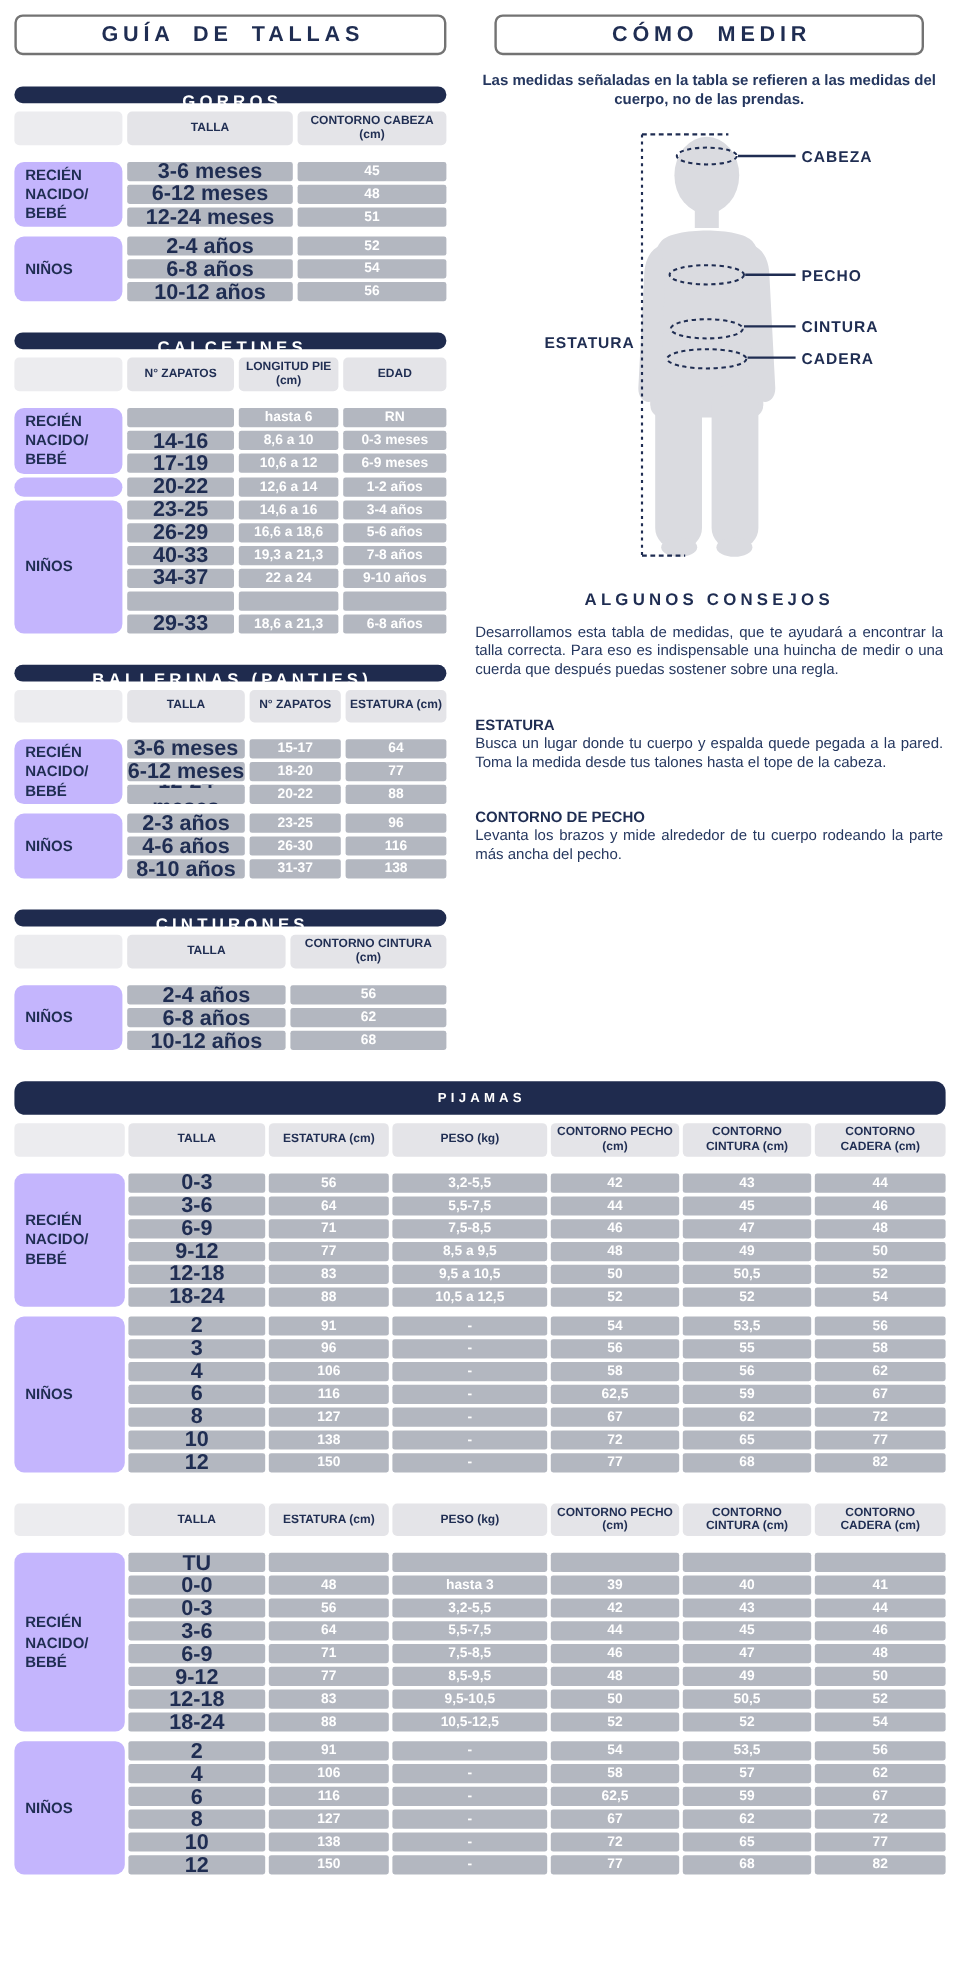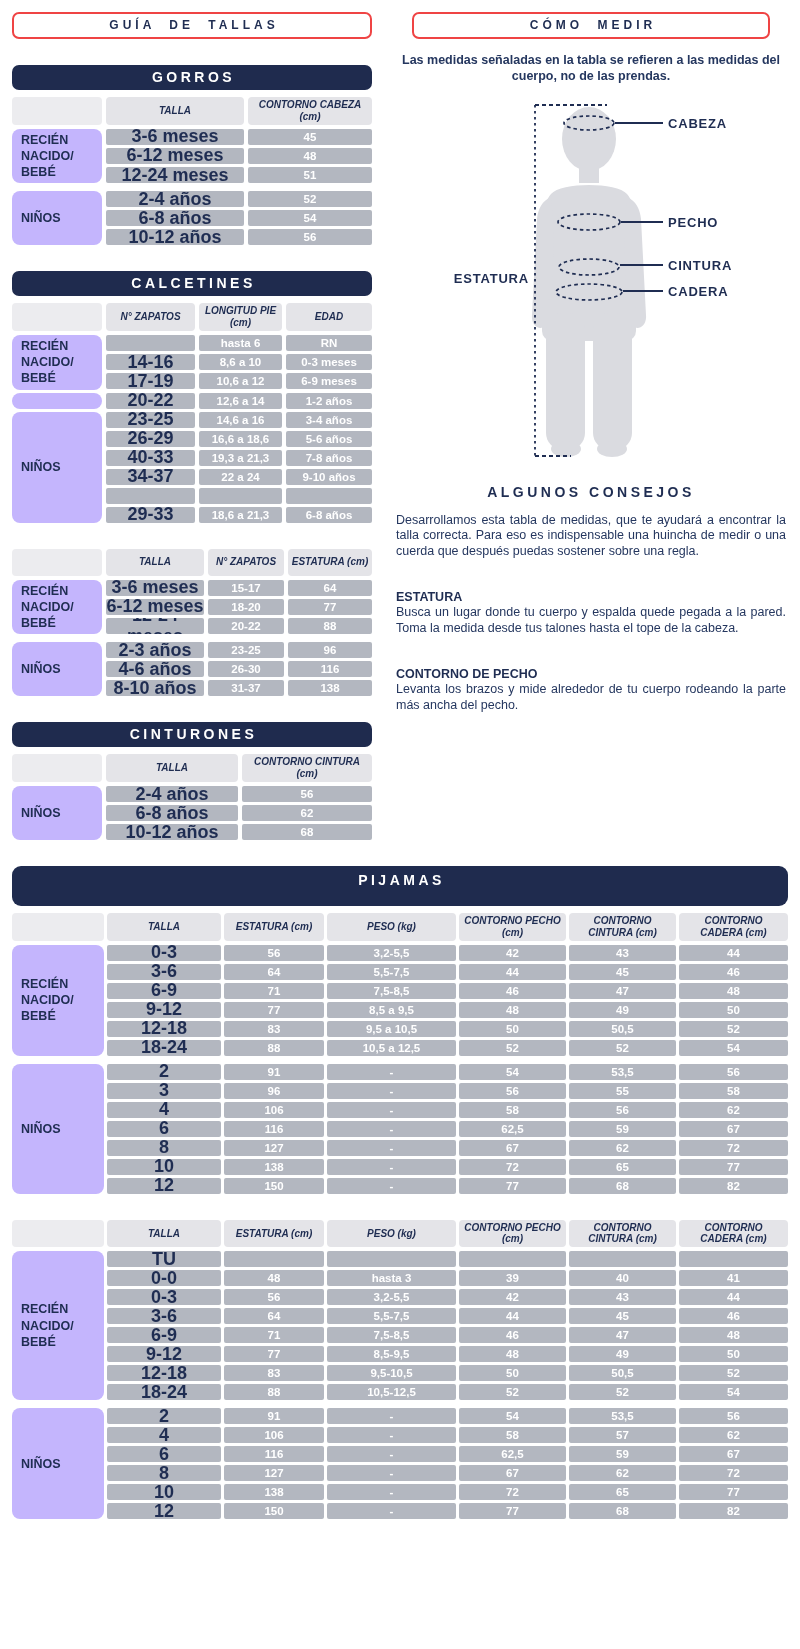--- a/index.html
+++ b/index.html
@@ -8,36 +8,36 @@
     width:800px; height:1649px; overflow:hidden;
     font-family:"Liberation Sans", sans-serif;
     color:#1f2d52;
   }
   .page { width:800px; padding:12px 12px 0 12px; }
   .top { display:flex; gap:24px; }
   .col-left { flex:0 0 360px; width:360px; }
   .col-right { flex:1; min-width:0; padding-right:2px; }
 
   .outline-title {
-    border:2px solid #ef4444; border-radius:7px; background:#fff;
-    text-align:center; font-weight:bold; font-size:12px;
+    border:2px solid #737373; border-radius:7px; background:#fff;
+    text-align:center; font-weight:bold; font-size:18px;
     letter-spacing:4px; word-spacing:7px; color:#1f2d52;
     padding:4px 0 5px 4px;
   }
   .col-right .outline-title { margin:0 16px; }
 
   .tbl { margin-top:26px; }
   .t-bar {
     background:#1f2b4e; color:#fff; border-radius:7px;
-    height:25px; line-height:25px; text-align:center;
+    height:14px; line-height:25px; text-align:center;
     font-weight:bold; font-size:14px; letter-spacing:3.5px;
     padding-left:3px; margin-bottom:7px;
   }
   .t-grid { display:grid; column-gap:4px; row-gap:3px; }
-  .t-head { margin-bottom:4px;font-style:italic; }
+  .t-head { margin-bottom:14px; }
   .hcell, .corner {
     min-height:27px; border-radius:4px;
   }
   .corner { background:#ececef; }
   .hcell {
     background:#e4e4e8; color:#1f2d52; font-weight:bold;
     font-size:10px; line-height:1.18; text-align:center;
     display:flex; align-items:center; justify-content:center;
     padding:2px 3px;
   }
@@ -59,21 +59,21 @@
 
   .tbl-gorros     .t-grid { grid-template-columns:90px 138px 1fr; }
   .tbl-calcetines .t-grid { grid-template-columns:90px 89px 83px 1fr; }
   .tbl-ballerinas .t-grid { grid-template-columns:90px 98px 76px 1fr; }
   .tbl-cinturones .t-grid { grid-template-columns:90px 132px 1fr; }
   .tbl-pijamas .t-grid, .tbl-ropa-interior .t-grid {
     grid-template-columns:92px 114px 100px 129px 107px 107px 1fr;
     column-gap:3px;
   }
   .tbl-pijamas .t-bar, .tbl-ropa-interior .t-bar {
-    height:40px; line-height:28px; font-size:14px; border-radius:9px;
+    height:28px; line-height:28px; font-size:11px; border-radius:9px;
   }
   .full { padding:0; }
 
   .intro {
     margin:13px 6px 0 6px; text-align:center;
     font-size:12.5px; line-height:1.3; font-weight:bold; color:#25375f;
   }
   .diagram { display:block; margin:14px auto 0 auto; }
   .diagram text { font-weight:bold; font-size:13px; fill:#1f2d52; letter-spacing:0.8px; }
   .tips-heading {
@@ -175,20 +175,21 @@
             <div class="cell">9-10 años</div>
             <div class="cell strong"></div>
             <div class="cell"></div>
             <div class="cell"></div>
             <div class="cell strong">29-33</div>
             <div class="cell">18,6 a 21,3</div>
             <div class="cell">6-8 años</div>
           </div>
         </div>
       <div class="tbl tbl-ballerinas">
+          <div class="t-bar"><span>BALLERINAS (PANTIES)</span></div>
           <div class="t-grid t-head">
             <div class="corner"></div>
             <div class="hcell">TALLA</div>
             <div class="hcell">N° ZAPATOS</div>
             <div class="hcell">ESTATURA (cm)</div>
           </div>
           <div class="t-grid t-group">
             <div class="lcell" style="grid-row: 1 / span 3;">
               <span>RECIÉN NACIDO/ BEBÉ</span>
             </div>

